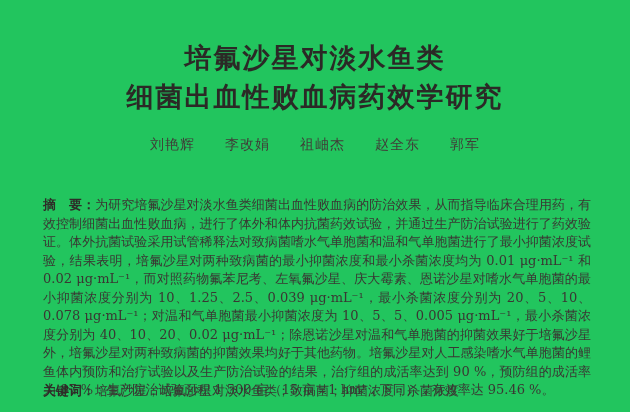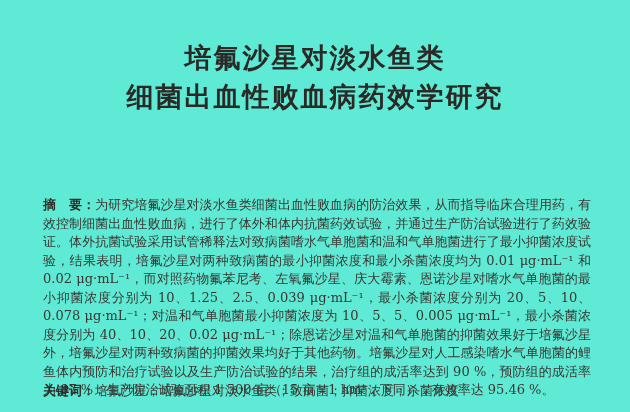--- a/index.html
+++ b/index.html
@@ -3,21 +3,21 @@
 <meta charset="utf-8">
 <style>
   * { margin:0; padding:0; box-sizing:border-box; }
   html, body { width:630px; height:412px; }
   body {
     background:#fcfbf8;
     font-family:"DejaVu Serif", serif;
     color:#3a3733;
     overflow:hidden;
   }
-  .page { position:relative; width:630px; height:412px; background:#5eead4; }
+  .page { position:relative; width:630px; height:412px; background:#22c55e; }
   .title {
     position:absolute; top:38px; left:0; width:100%;
     text-align:center; font-size:27px; font-weight:bold;
     color:#2b2926; line-height:39px; letter-spacing:2px;
   }
   .title-line { display:block; }
   .authors {
     position:absolute; top:136px; left:0; width:100%;
     display:flex; justify-content:center; gap:30px;
     font-size:14px; color:#403d38; letter-spacing:1px;
@@ -41,19 +41,26 @@
 </head>
 <body>
 
 <div class="page">
 
   <h1 class="title">
     <span class="title-line">培氟沙星对淡水鱼类</span>
     <span class="title-line">细菌出血性败血病药效学研究</span>
   </h1>
 
+  <div class="authors">
+    <span>刘艳辉</span>
+    <span>李改娟</span>
+    <span>祖岫杰</span>
+    <span>赵全东</span>
+    <span>郭军</span>
+  </div>
 
 
   <p class="abstract"><span class="bold-label">摘　要</span><span class="bold-label">：</span><span>为研究培氟沙星对淡水鱼类细菌出血性败血病的防治效果，从而指导临床合理用药，有效控制细菌出血性败血病，进行了体外和体内抗菌药效试验，并通过生产防治试验进行了药效验证。体外抗菌试验采用试管稀释法对致病菌嗜水气单胞菌和温和气单胞菌进行了最小抑菌浓度试验，结果表明，培氟沙星对两种致病菌的最小抑菌浓度和最小杀菌浓度均为 0.01 μg·mL⁻¹ 和 0.02 μg·mL⁻¹，而对照药物氟苯尼考、左氧氟沙星、庆大霉素、恩诺沙星对嗜水气单胞菌的最小抑菌浓度分别为 10、1.25、2.5、0.039 μg·mL⁻¹，最小杀菌浓度分别为 20、5、10、0.078 μg·mL⁻¹；对温和气单胞菌最小抑菌浓度为 10、5、5、0.005 μg·mL⁻¹，最小杀菌浓度分别为 40、10、20、0.02 μg·mL⁻¹；除恩诺沙星对温和气单胞菌的抑菌效果好于培氟沙星外，培氟沙星对两种致病菌的抑菌效果均好于其他药物。培氟沙星对人工感染嗜水气单胞菌的鲤鱼体内预防和治疗试验以及生产防治试验的结果，治疗组的成活率达到 90 %，预防组的成活率为 87 %；生产防治试验面积 1 500 亩（15 亩＝1 hm²，下同），有效率达 95.46 %。</span></p>
 
   <p class="keywords"><span class="bold-label">关键词</span><span class="bold-label">：</span><span>培氟沙星；培氟沙星对淡水鱼类；致病菌；抑菌浓度；杀菌浓度</span></p>
 
 </div>
 
 </body></html>

